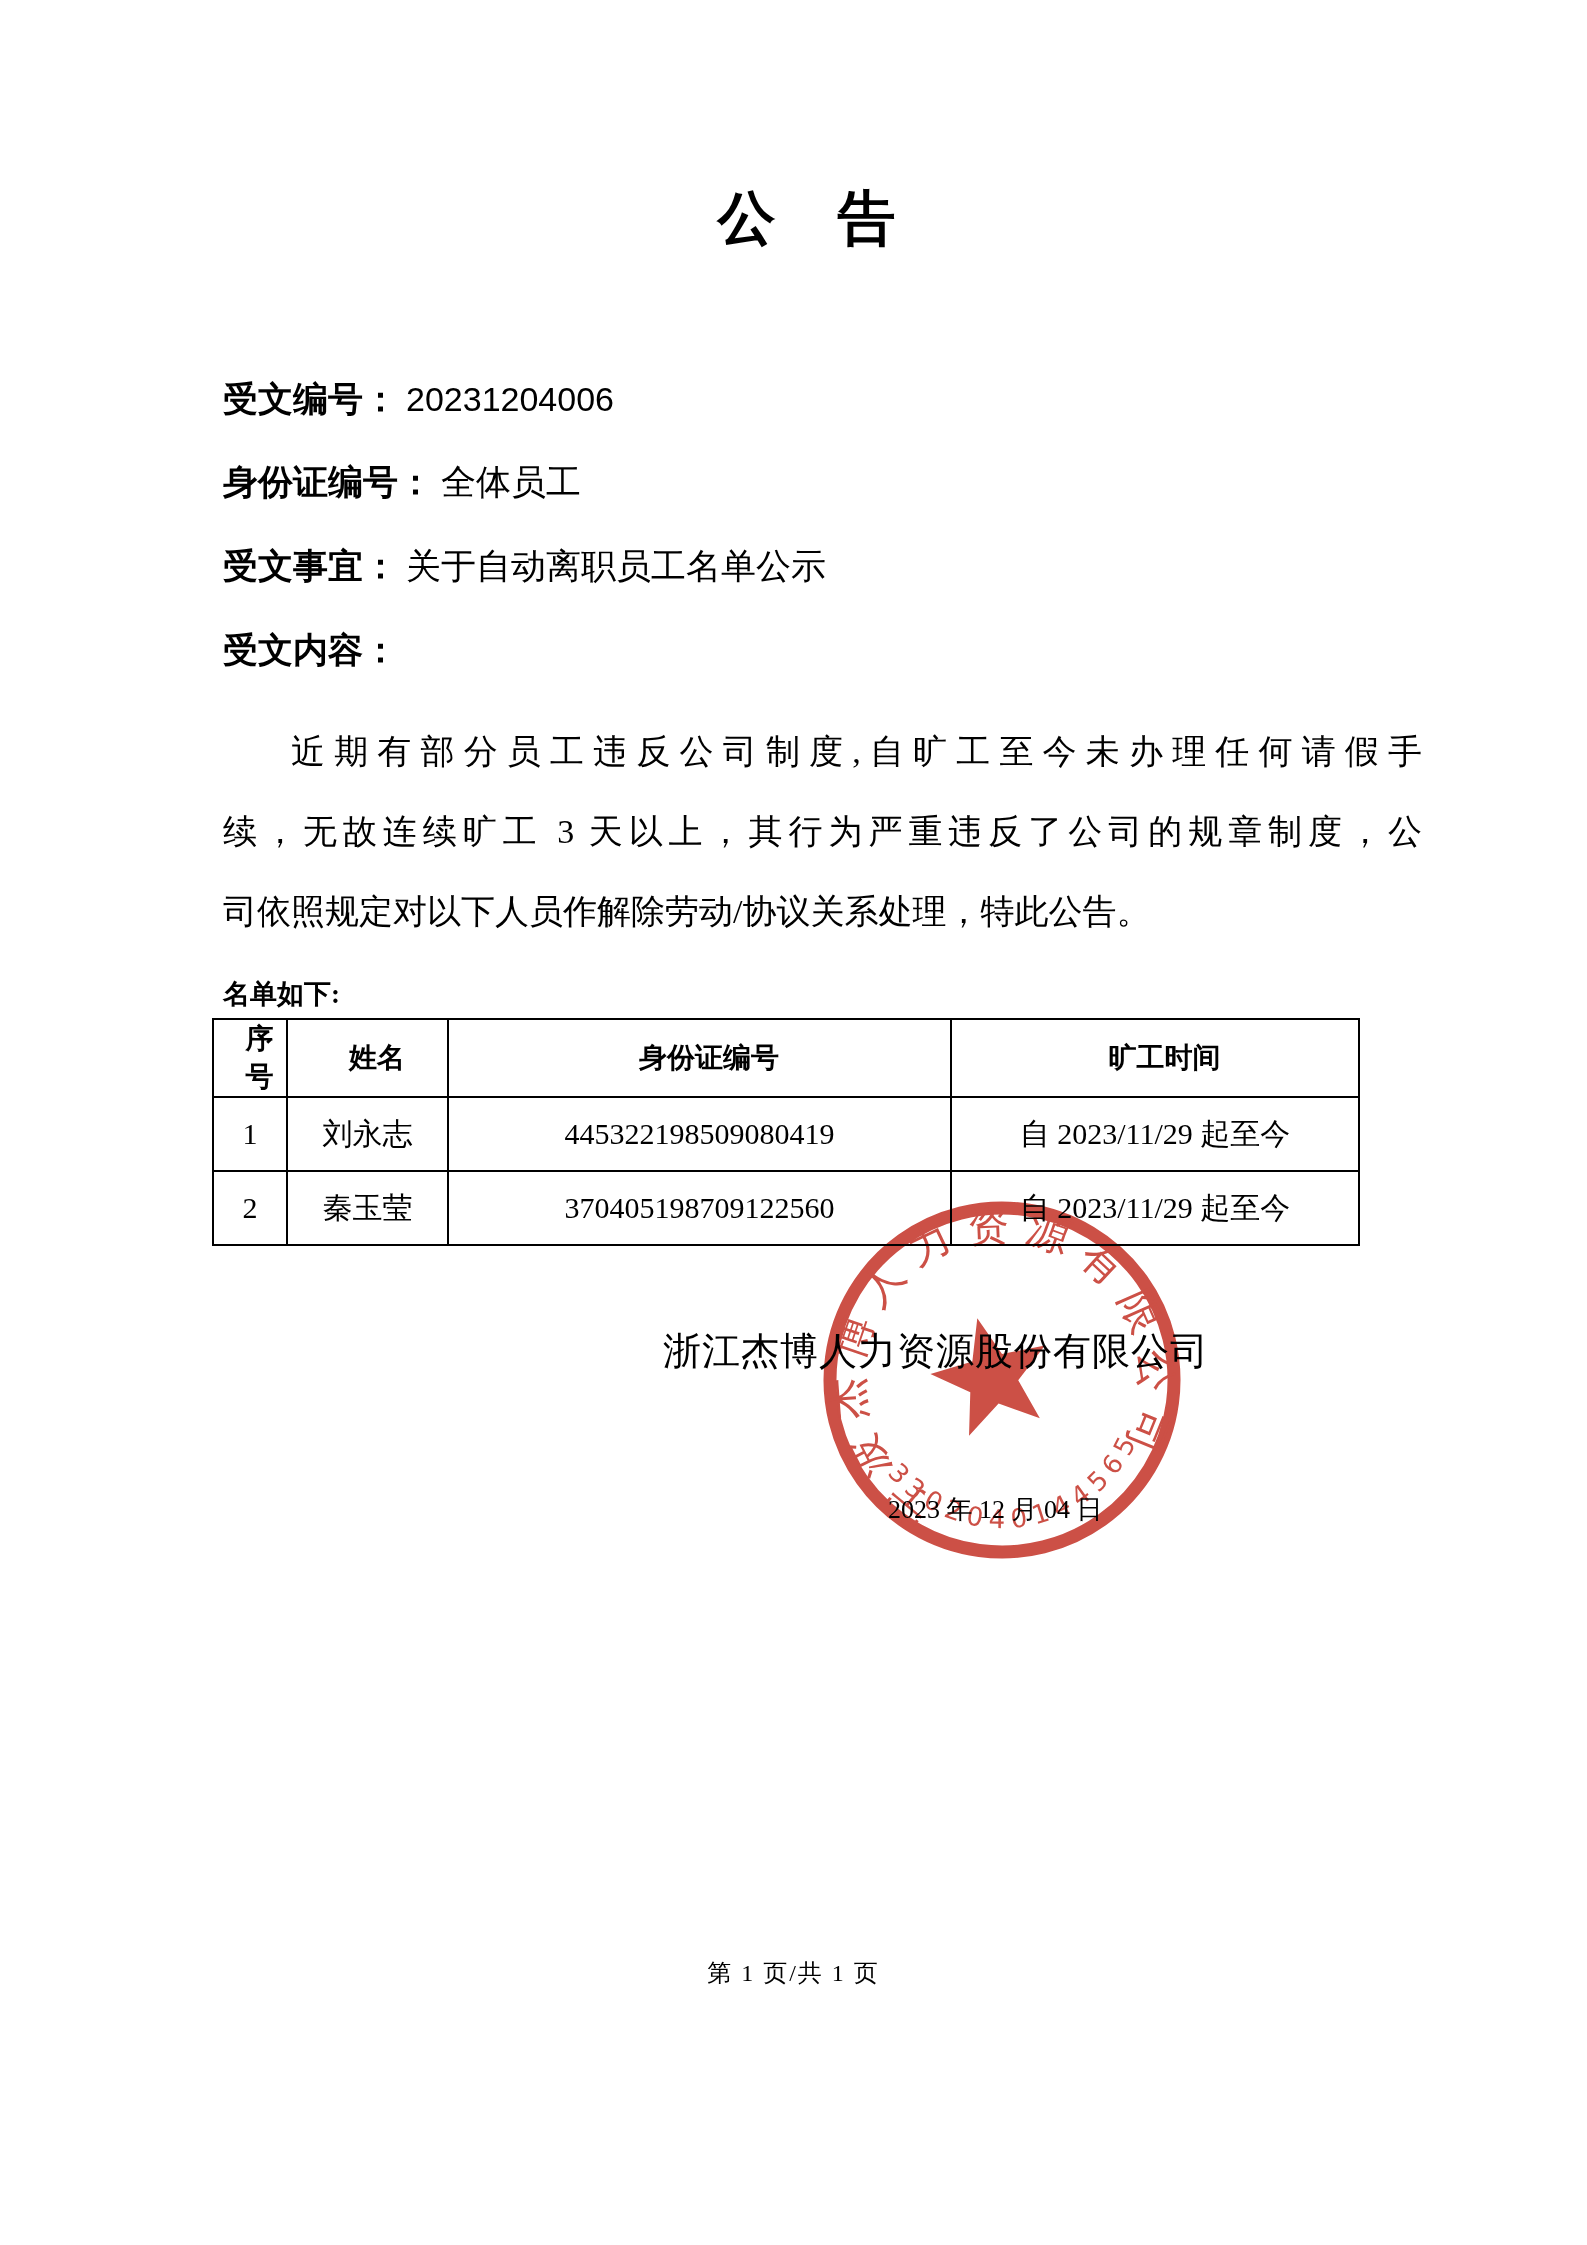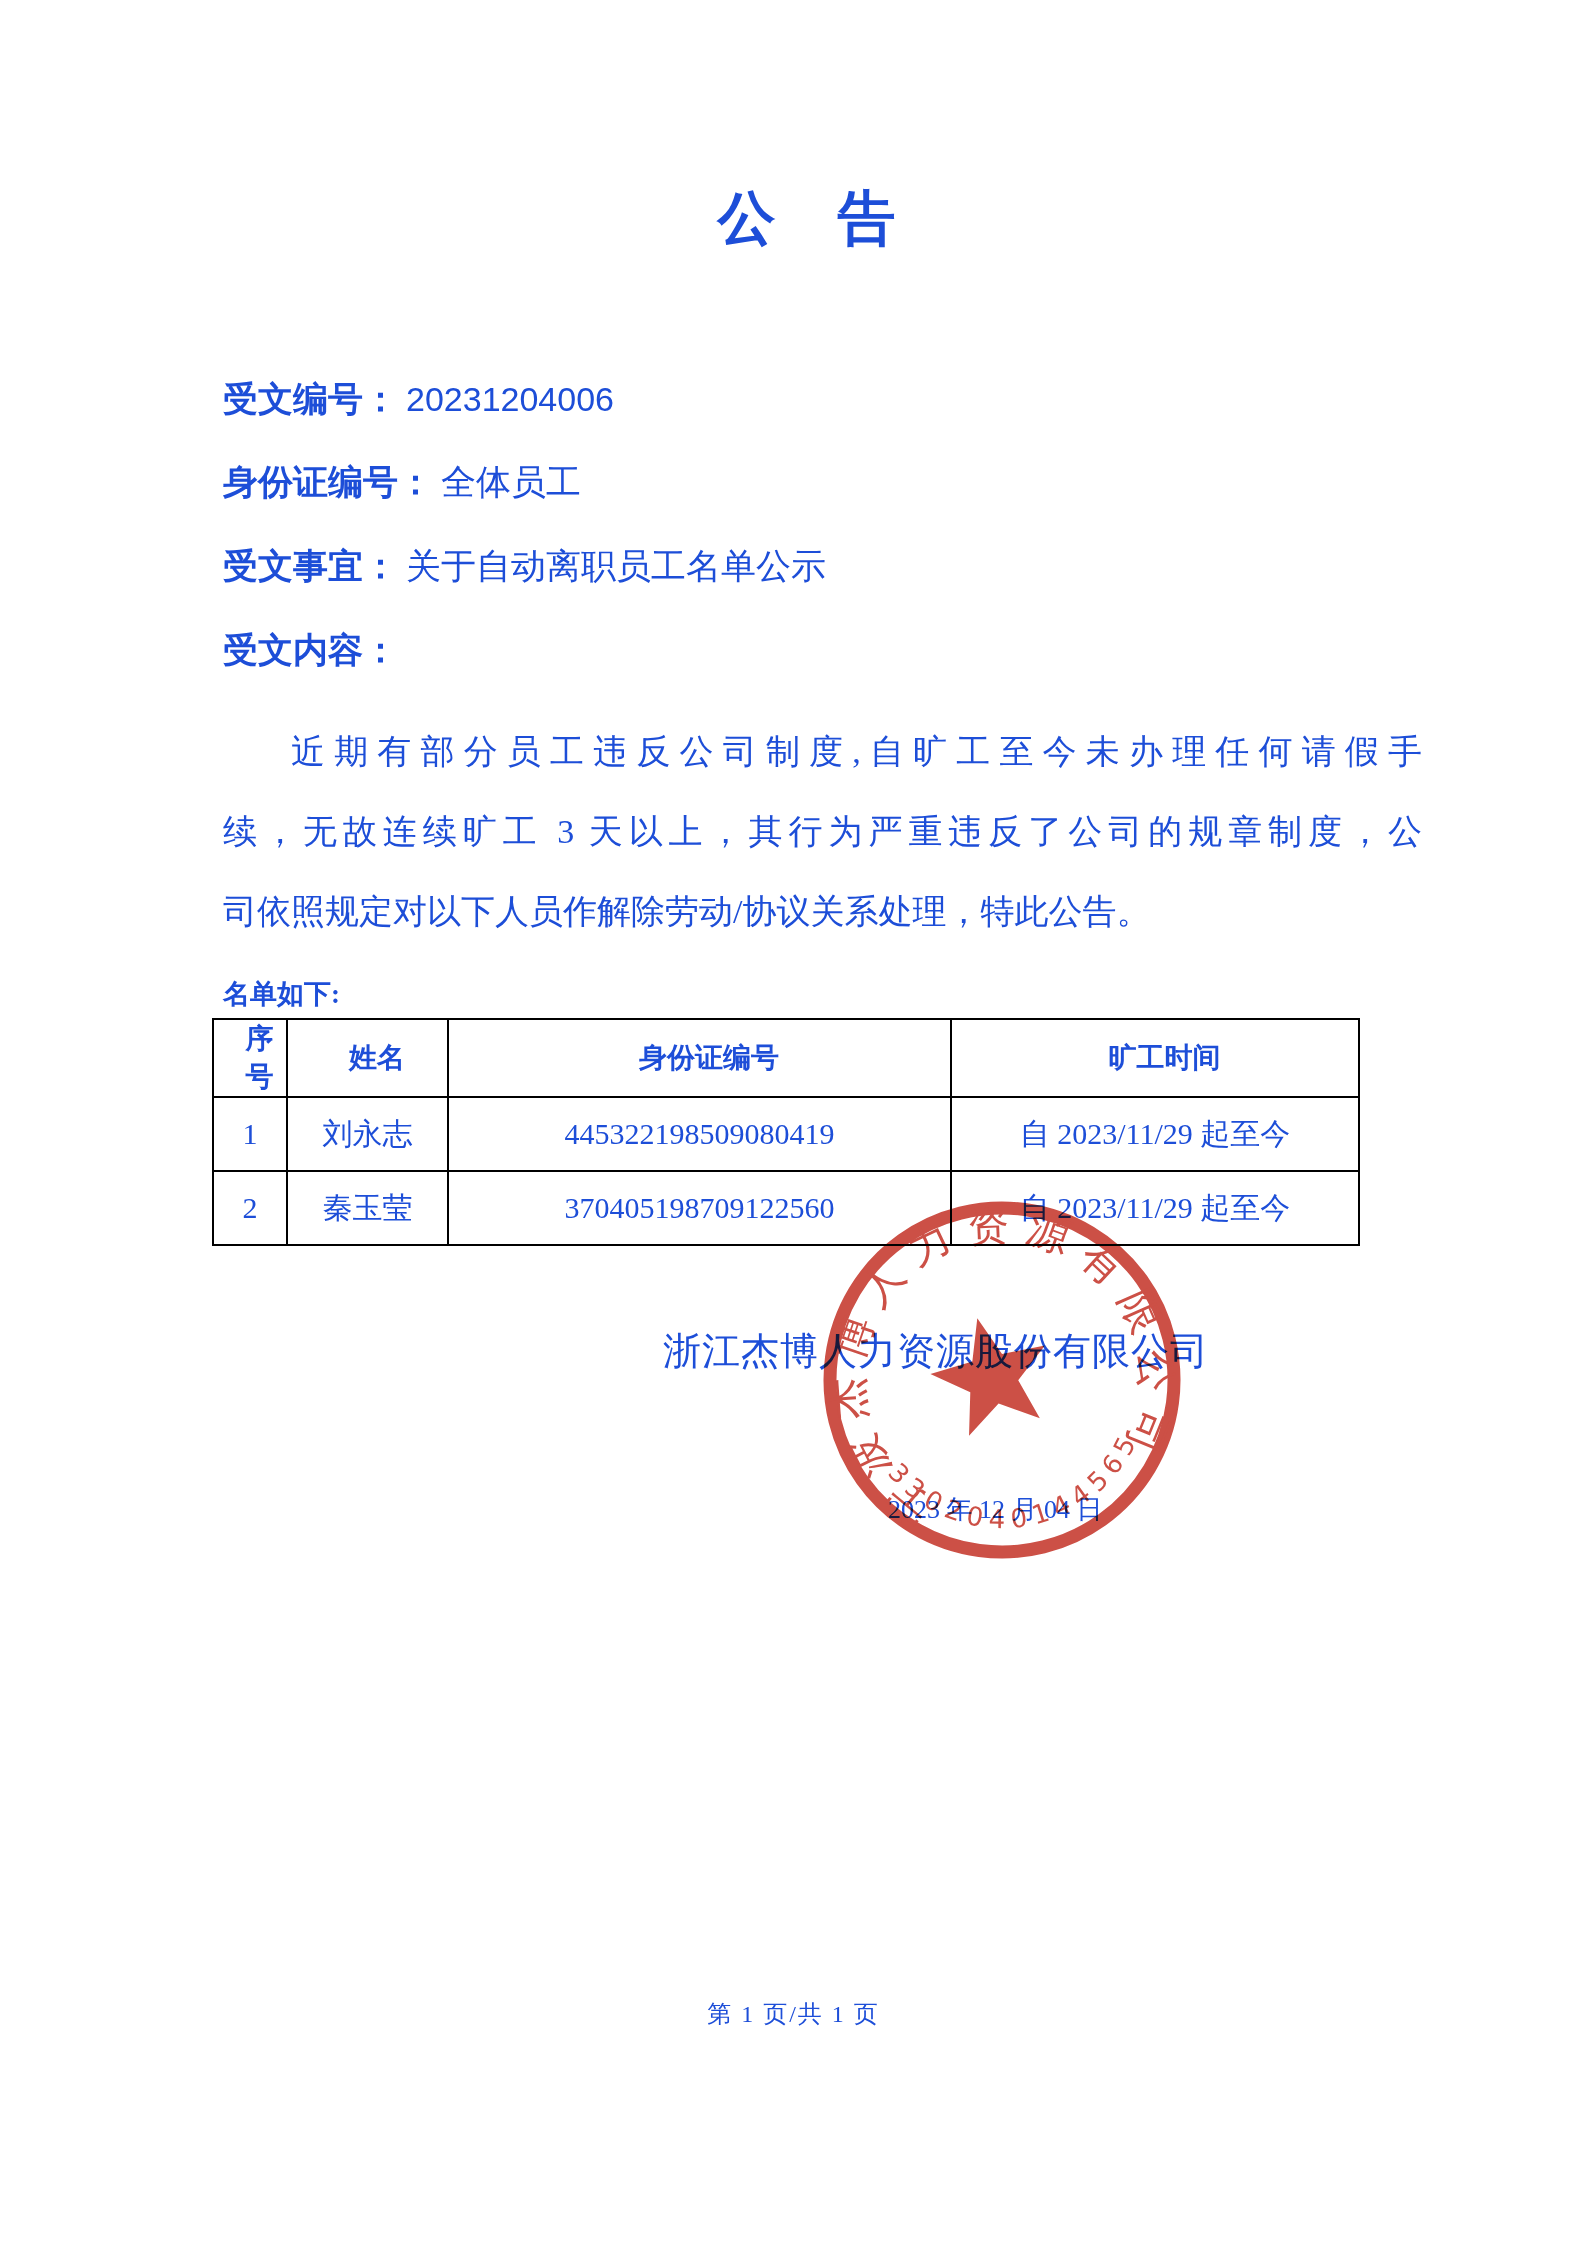--- a/index.html
+++ b/index.html
@@ -2,21 +2,21 @@
 <html><head>
 <meta charset="utf-8">
 <style>
   * { margin:0; padding:0; box-sizing:border-box; }
   html,body { background:#e8e8e8; }
   .page {
     position:relative;
     width:1587px; height:2245px;
     margin:0 auto;
     background:#ffffff;
-    color:#1d4ed8;
+    color:#000000;
     font-family:"Liberation Serif","DejaVu Serif",serif;
     overflow:hidden;
   }
   .doc { padding:190px 165px 0 223px; }
 
   .title {
     font-size:58px; font-weight:bold; line-height:1;
     text-align:center; margin-right:30px;
     letter-spacing:2px;
   }
@@ -66,21 +66,21 @@
   .stamp {
     position:absolute; left:812px; top:1190px;
     width:380px; height:380px;
     mix-blend-mode:multiply; opacity:.88;
     transform:rotate(-14deg);
   }
   .ring-text { font-size:42px; letter-spacing:14px; font-family:"Liberation Serif",serif; }
   .serial-text { font-size:26px; letter-spacing:7px; font-family:"DejaVu Sans","Liberation Sans",sans-serif; }
 
   .footer {
-    position:absolute; top:1998px; left:0; width:100%;
+    position:absolute; top:1957px; left:0; width:100%;
     text-align:center; font-size:24px; letter-spacing:2px;
   }
 </style>
 </head>
 <body>
 
 <div class="page">
   <div class="doc">
 
     <h1 class="title">公　告</h1>

